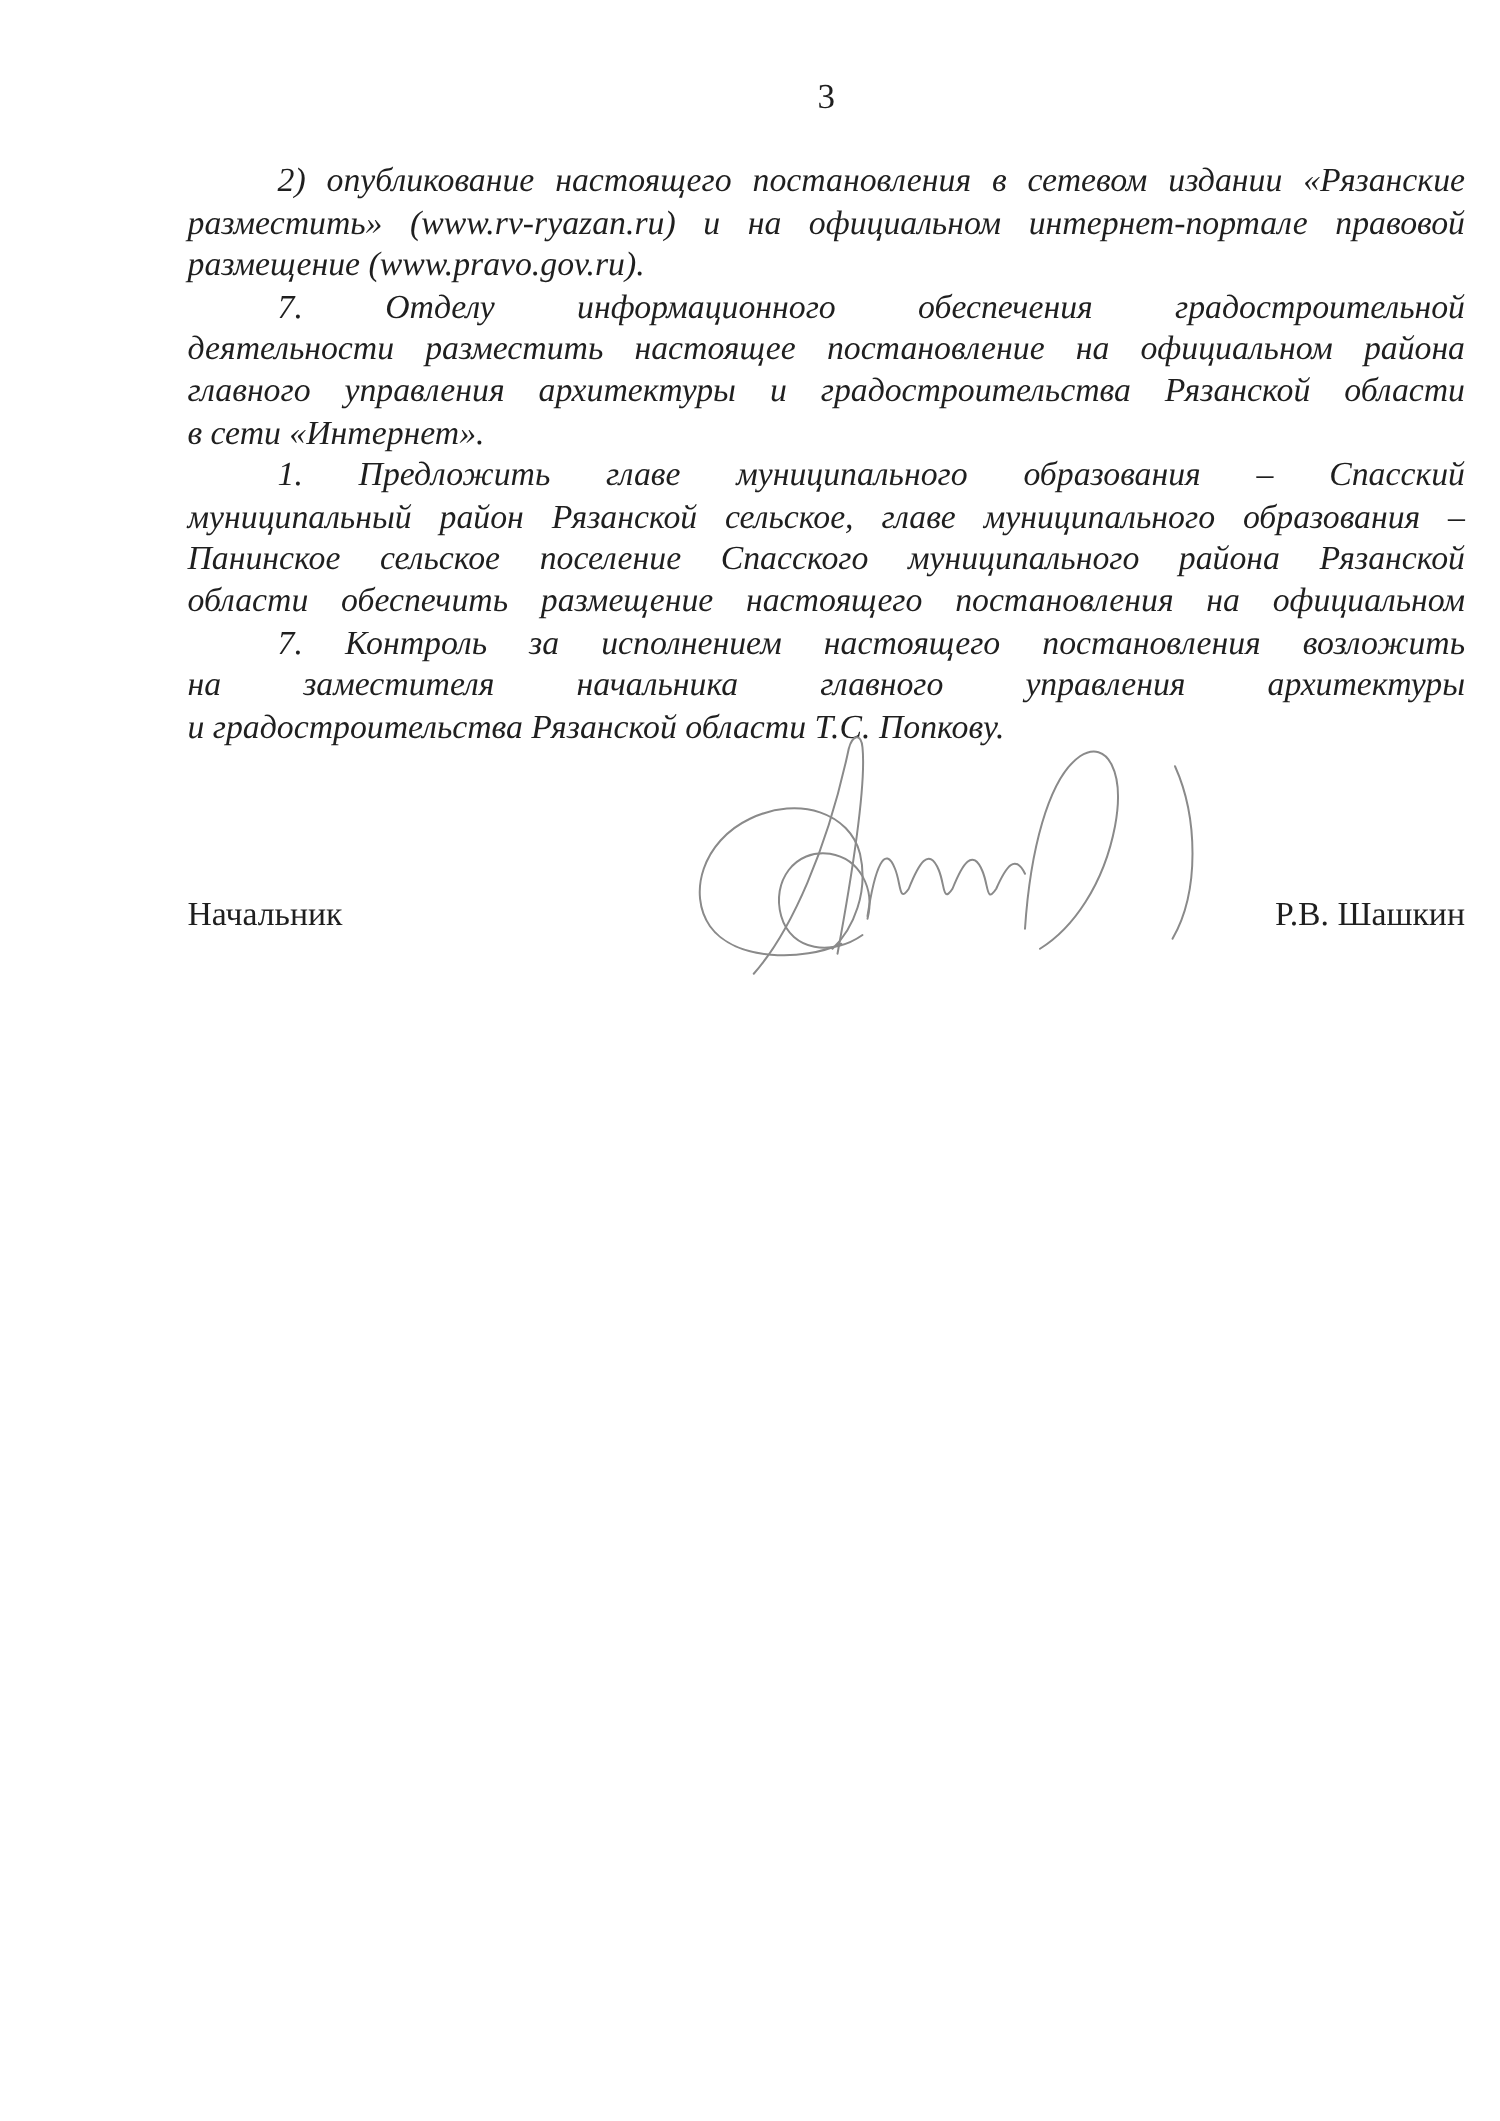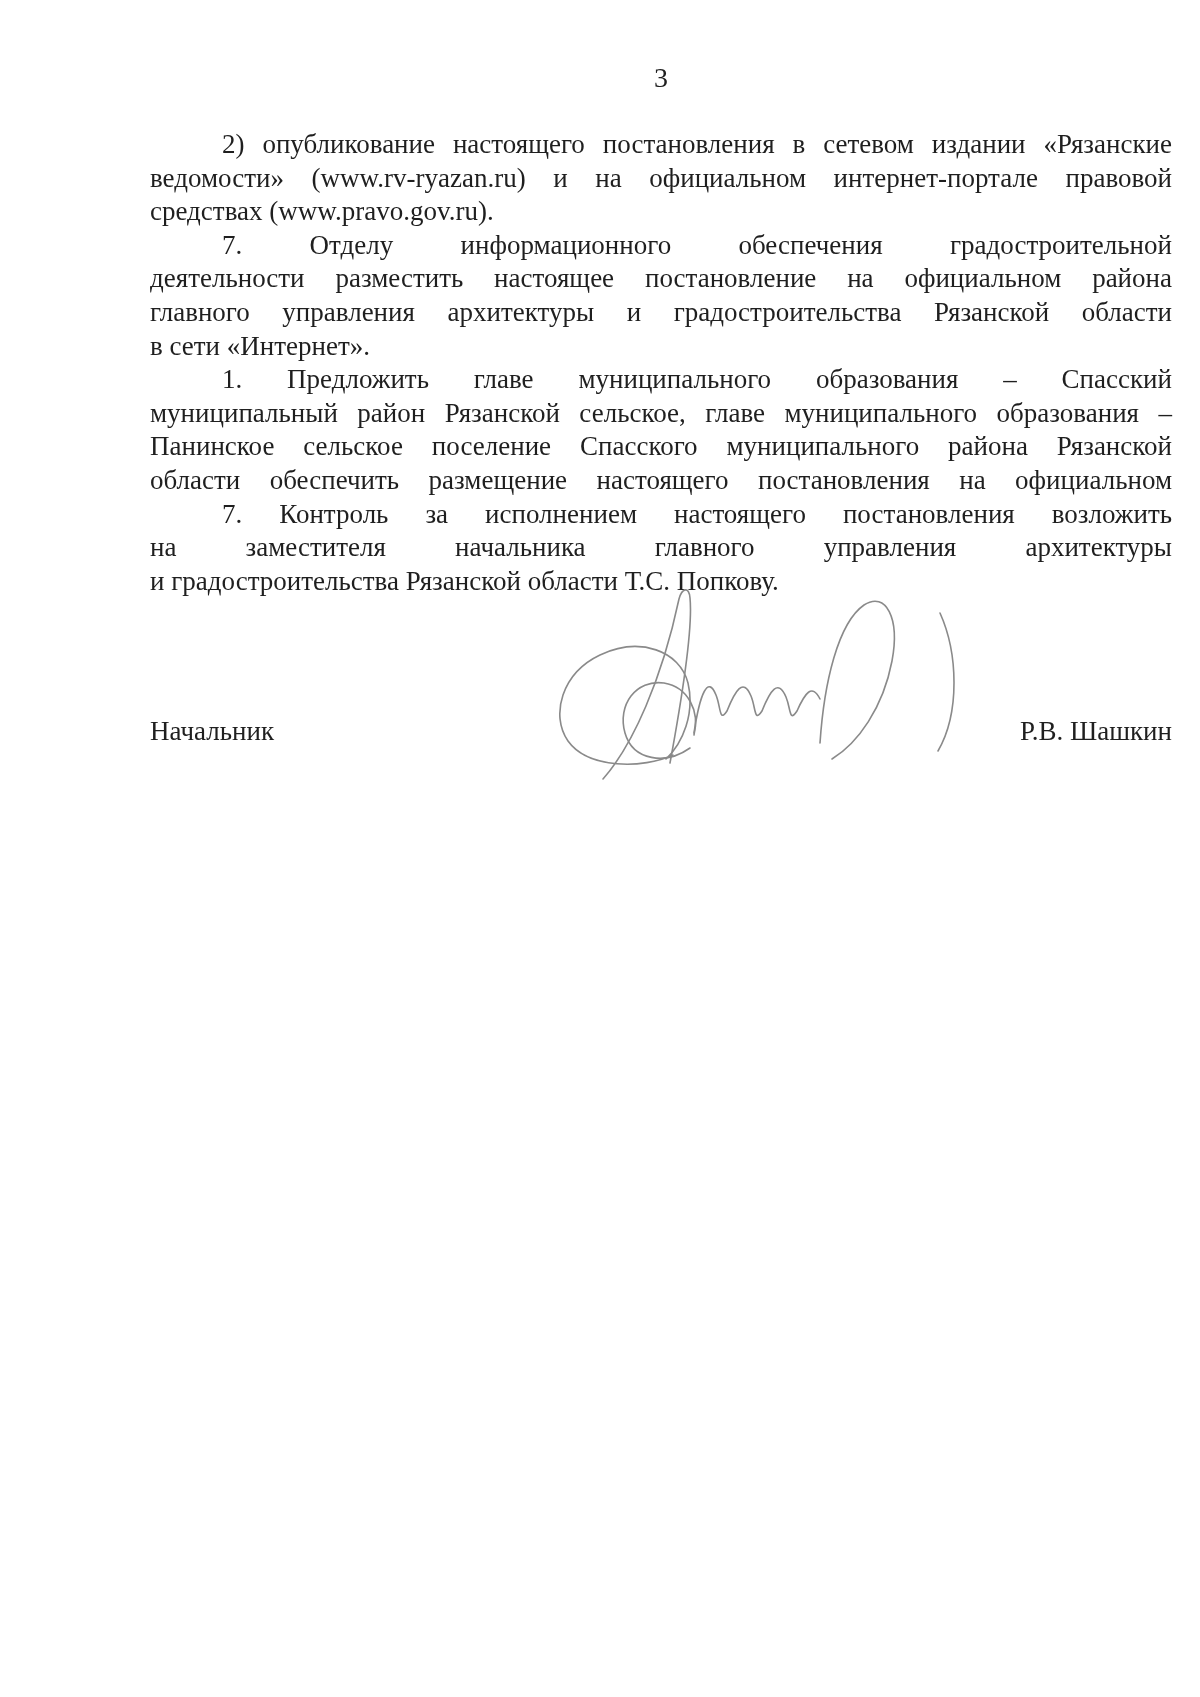--- a/index.html
+++ b/index.html
@@ -26,20 +26,21 @@
     left: 150px;
     width: 1022px;
     font-size: 27px;
     line-height: 33.6px;
   }
   .para { margin: 0; }
   .ln {
     text-align: justify;
     text-align-last: justify;
     white-space: normal;
+    font-style: italic;
   }
   .ln.last { text-align-last: left; }
   .ln.first { padding-left: 72px; }
   .sig-row {
     position: absolute;
     top: 716px;
     left: 150px;
     width: 1022px;
     display: flex;
     justify-content: space-between;
@@ -64,22 +65,22 @@
 <body>
 
 <div class="page">
 
   <div class="page-number">3</div>
 
   <div class="body-text">
 
     <div class="para">
       <div class="ln first">2) опубликование настоящего постановления в сетевом издании «Рязанские</div>
-      <div class="ln">ведомости» (www.rv-ryazan.ru) и на официальном интернет-портале правовой</div>
-      <div class="ln last">средствах (www.pravo.gov.ru).</div>
+      <div class="ln">разместить» (www.rv-ryazan.ru) и на официальном интернет-портале правовой</div>
+      <div class="ln last">размещение (www.pravo.gov.ru).</div>
     </div>
 
     <div class="para">
       <div class="ln first">7. Отделу информационного обеспечения градостроительной</div>
       <div class="ln">деятельности разместить настоящее постановление на официальном района</div>
       <div class="ln">главного управления архитектуры и градостроительства Рязанской области</div>
       <div class="ln last">в сети «Интернет».</div>
     </div>
 
     <div class="para">

